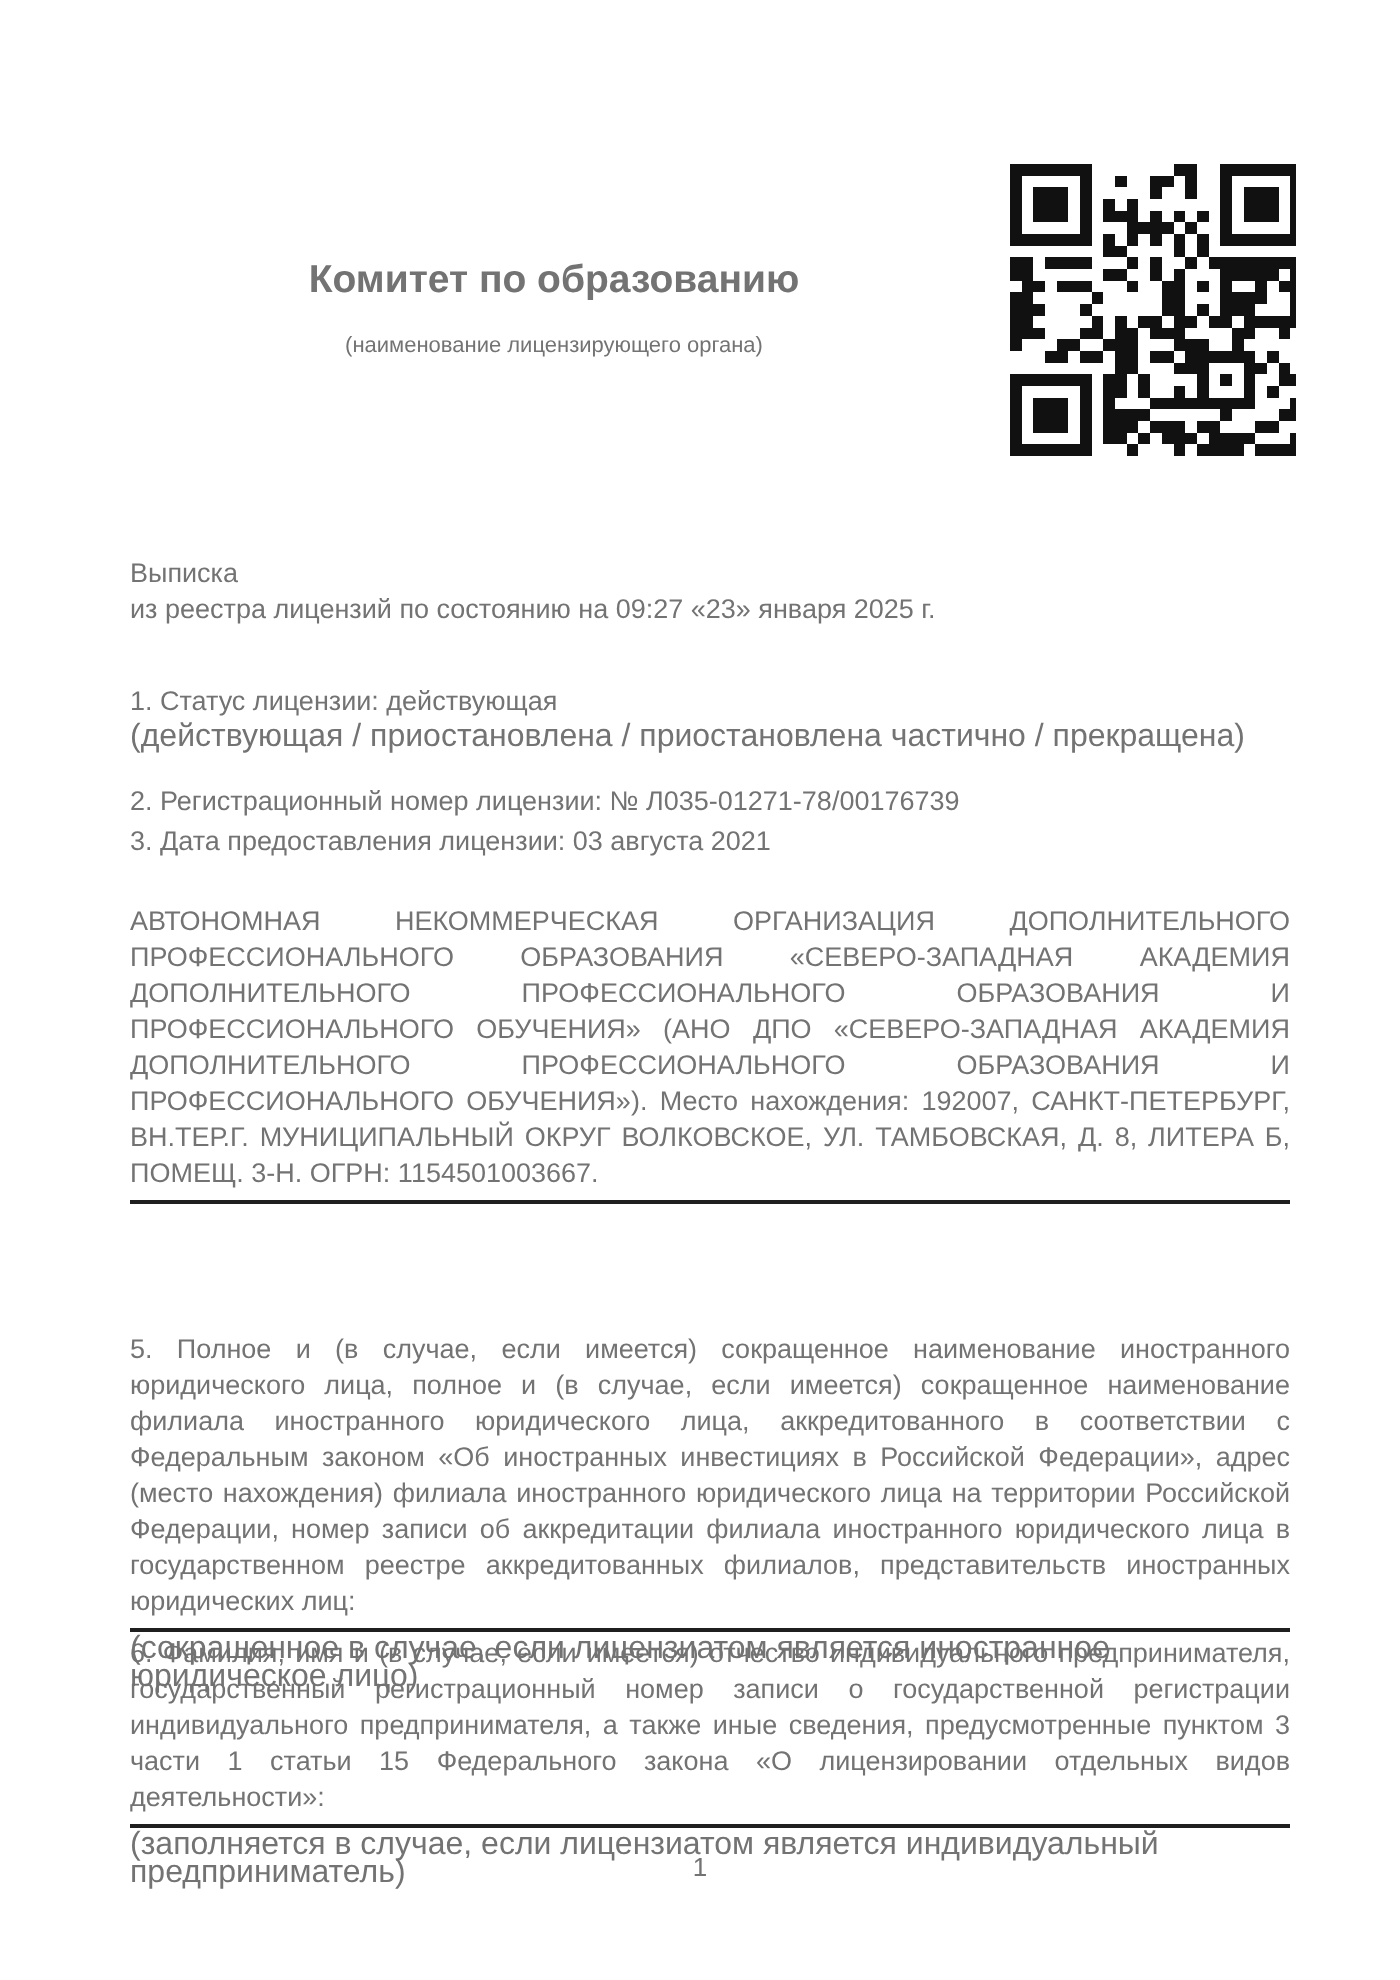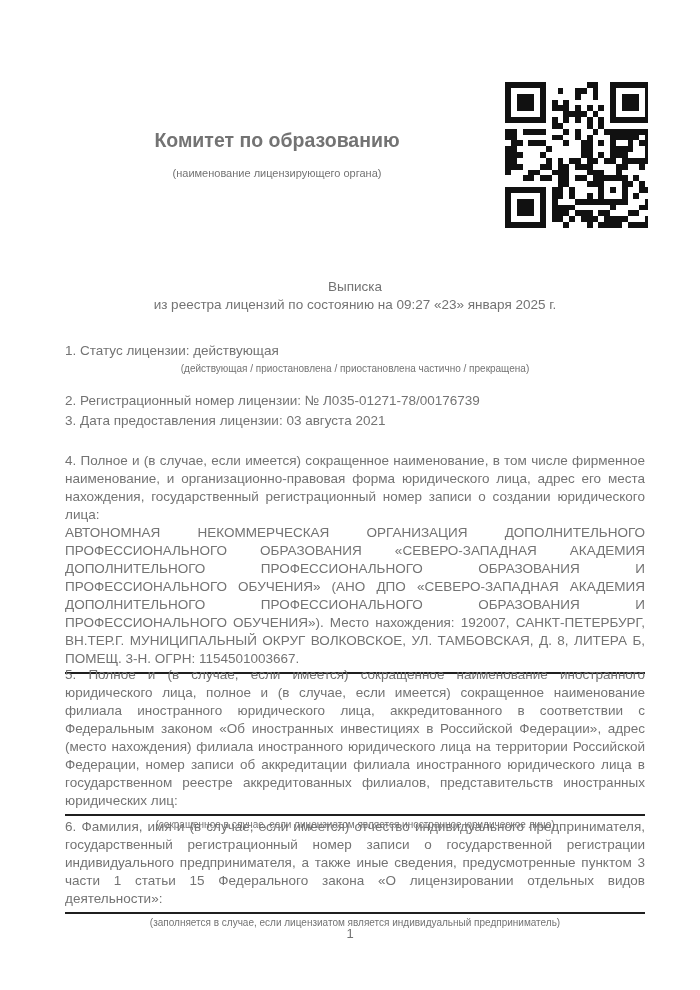--- a/index.html
+++ b/index.html
@@ -37,40 +37,38 @@
     width: 146px;
     height: 146px;
     background: #ffffff;
   }
   .qr-wrap svg { display: block; }
   .doc-heading {
     position: absolute;
     left: 65px;
     top: 278px;
     width: 580px;
-    text-align: center;
     line-height: 18px;
   }
   .sec {
     position: absolute;
     left: 65px;
     width: 580px;
     line-height: 18px;
   }
   .sec-1 { top: 342px; }
   .sec-2 { top: 392px; }
   .sec-3 { top: 412px; }
   .sec-4 { top: 452px; }
   .sec-5 { top: 666px; }
   .sec-6 { top: 818px; }
   .just { text-align: justify; text-justify: inter-word; }
   .caption {
-    font-size: 10px;
+    font-size: 16px;
     line-height: 14px;
-    text-align: center;
     margin-top: 2px;
   }
   .rule {
     border: 0;
     border-top: 2px solid #1f1f1f;
     margin: 4px 0 2px 0;
   }
   .page-number {
     position: absolute;
     left: 0;
@@ -426,21 +424,20 @@
 
   <div class="sec sec-2">
     <p>2. Регистрационный номер лицензии: № Л035-01271-78/00176739</p>
   </div>
 
   <div class="sec sec-3">
     <p>3. Дата предоставления лицензии: 03 августа 2021</p>
   </div>
 
   <div class="sec sec-4">
-    <p class="just">4. Полное и (в случае, если имеется) сокращенное наименование, в том числе фирменное наименование, и организационно-правовая форма юридического лица, адрес его места нахождения, государственный регистрационный номер записи о создании юридического лица:</p>
     <p class="just">АВТОНОМНАЯ НЕКОММЕРЧЕСКАЯ ОРГАНИЗАЦИЯ ДОПОЛНИТЕЛЬНОГО ПРОФЕССИОНАЛЬНОГО ОБРАЗОВАНИЯ «СЕВЕРО-ЗАПАДНАЯ АКАДЕМИЯ ДОПОЛНИТЕЛЬНОГО ПРОФЕССИОНАЛЬНОГО ОБРАЗОВАНИЯ И ПРОФЕССИОНАЛЬНОГО ОБУЧЕНИЯ» (АНО ДПО «СЕВЕРО-ЗАПАДНАЯ АКАДЕМИЯ ДОПОЛНИТЕЛЬНОГО ПРОФЕССИОНАЛЬНОГО ОБРАЗОВАНИЯ И ПРОФЕССИОНАЛЬНОГО ОБУЧЕНИЯ»). Место нахождения: 192007, САНКТ-ПЕТЕРБУРГ, ВН.ТЕР.Г. МУНИЦИПАЛЬНЫЙ ОКРУГ ВОЛКОВСКОЕ, УЛ. ТАМБОВСКАЯ, Д. 8, ЛИТЕРА Б, ПОМЕЩ. 3-Н. ОГРН: 1154501003667.</p>
     <hr class="rule">
   </div>
 
   <div class="sec sec-5">
     <p class="just">5. Полное и (в случае, если имеется) сокращенное наименование иностранного юридического лица, полное и (в случае, если имеется) сокращенное наименование филиала иностранного юридического лица, аккредитованного в соответствии с Федеральным законом «Об иностранных инвестициях в Российской Федерации», адрес (место нахождения) филиала иностранного юридического лица на территории Российской Федерации, номер записи об аккредитации филиала иностранного юридического лица в государственном реестре аккредитованных филиалов, представительств иностранных юридических лиц:</p>
     <hr class="rule">
     <p class="caption">(сокращенное в случае, если лицензиатом является иностранное юридическое лицо)</p>
   </div>
 

